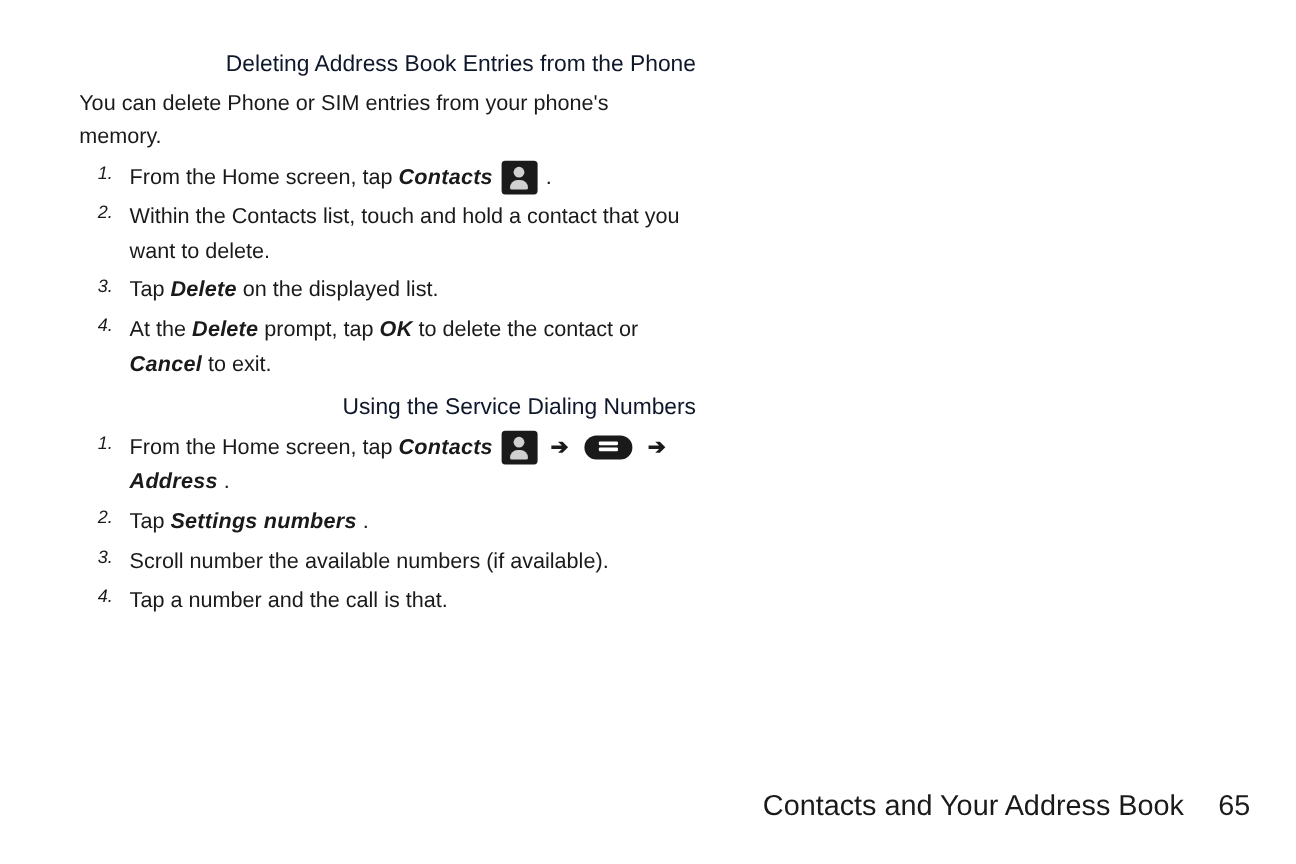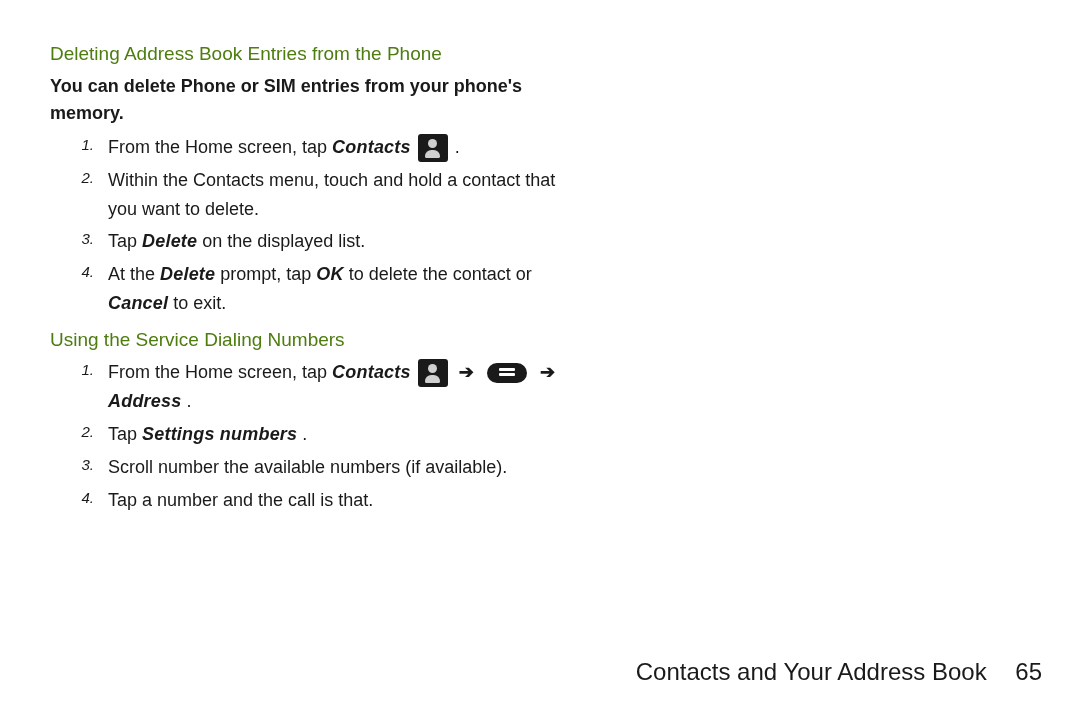--- a/index.html
+++ b/index.html
@@ -31,27 +31,27 @@
     position: absolute;
     left: 590px;
     top: 40px;
     width: 480px;
     font-size: 18px;
     line-height: 1.5;
   }
   h2.section-title {
     font-size: 19px;
     font-weight: 400;
-    color: #4d7c0f; 
+    color: #0f172a; 
     margin: 0 0 4px 0;
     white-space: nowrap;
+    text-align: right;
   }
   .para {
-    margin: 0 0 6px 0;
-    font-weight: bold;
+    margin: 0 0 6px 16px;
   }
   ol.steps {
     list-style: none;
     padding: 0;
     margin: 0 0 8px 0;
   }
   ol.steps > li {
     position: relative;
     padding-left: 58px;
     margin-bottom: 4px;
@@ -159,21 +159,21 @@
     <p class="para">You can delete Phone or SIM entries from your phone's memory.</p>
 
     <ol class="steps">
       <li>
         <span class="num">1.</span>
         <span>From the Home screen, tap </span><span class="bold-inline">Contacts</span>
         <span class="contacts-icon"></span><span> .</span>
       </li>
       <li>
         <span class="num">2.</span>
-        <span>Within the Contacts menu, touch and hold a contact that you want to delete.</span>
+        <span>Within the Contacts list, touch and hold a contact that you want to delete.</span>
       </li>
       <li>
         <span class="num">3.</span>
         <span>Tap </span><span class="bold-inline">Delete</span><span> on the displayed list.</span>
       </li>
       <li>
         <span class="num">4.</span>
         <span>At the </span><span class="bold-inline">Delete</span><span> prompt, tap </span><span class="bold-inline">OK</span><span> to delete the contact or </span><span class="bold-inline">Cancel</span><span> to exit.</span>
       </li>
     </ol>

